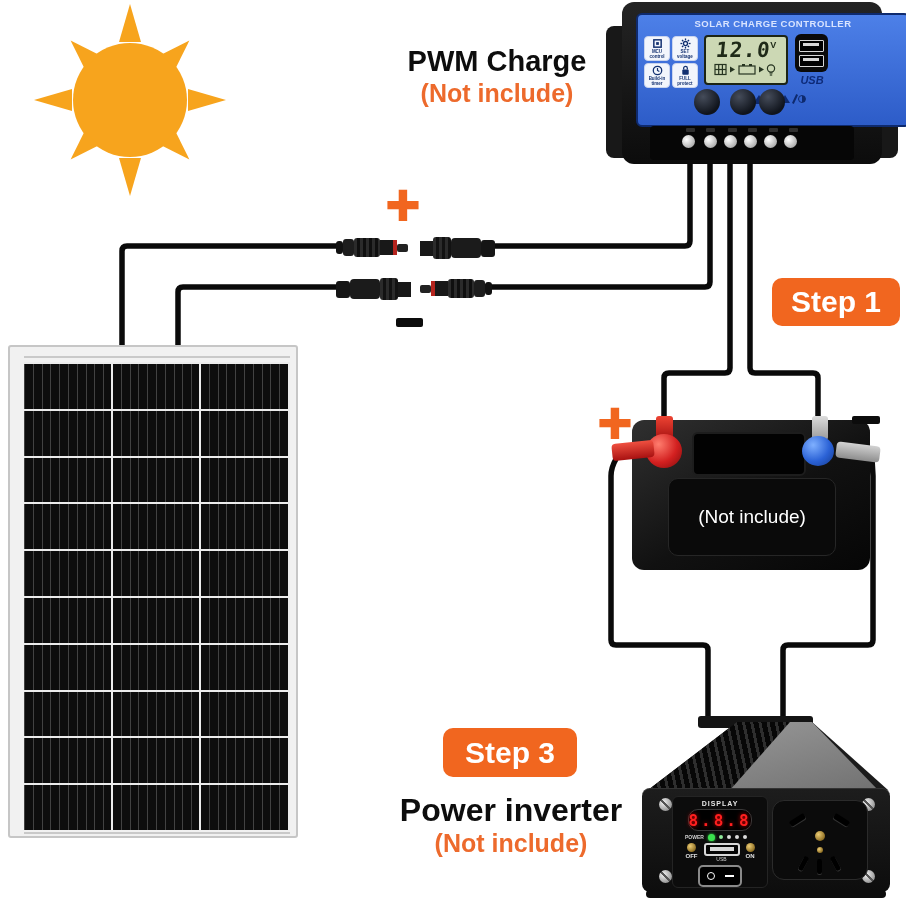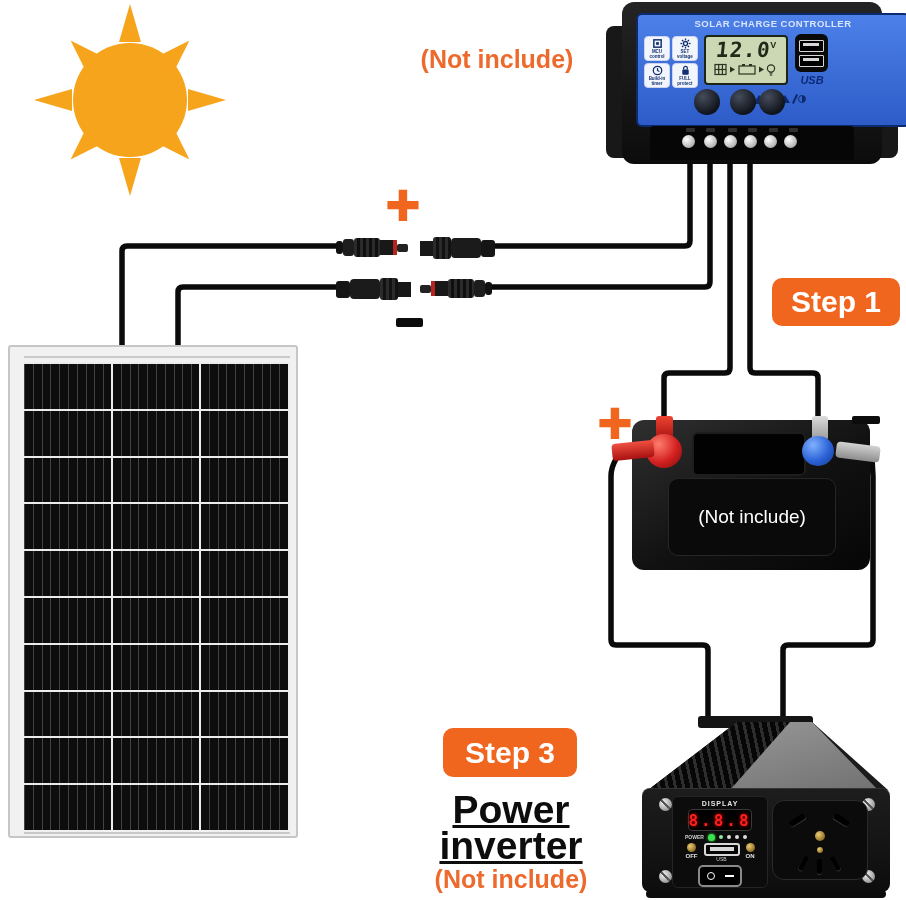--- a/index.html
+++ b/index.html
@@ -133,21 +133,21 @@
            background:linear-gradient(#1d1d1d,#0d0d0d);border-top:1px solid #333;box-sizing:border-box;}
   .inv-foot{position:absolute;left:8px;top:178px;width:240px;height:8px;background:#0c0c0c;border-radius:4px;}
   .inv-screw{position:absolute;width:13px;height:13px;border-radius:50%;
            background:radial-gradient(circle at 35% 35%,#f2f2f2,#9a9a9a 70%);
            background-image:linear-gradient(45deg,transparent 44%,#555 44%,#555 56%,transparent 56%),
                             radial-gradient(circle at 35% 35%,#f2f2f2,#9a9a9a 70%);}
   .inv-cluster{position:absolute;left:34px;top:84px;width:96px;height:92px;background:#0c0c0c;
            border:1px solid #242424;border-radius:6px;box-sizing:border-box;
            display:flex;flex-direction:column;align-items:center;}
   .inv-display-label{font-size:7px;font-weight:bold;color:#e5e5e5;letter-spacing:1px;margin-top:3px;}
-  .seg{width:64px;height:24px;background:#000;border:1px solid #3a3a3a;border-radius:4px;margin-top:2px;
+  .seg{width:64px;height:24px;background:#000;border:1px solid #3a3a3a;border-radius:10px;margin-top:2px;
        display:flex;align-items:center;justify-content:center;
        font-family:"DejaVu Sans Mono",monospace;font-weight:bold;font-size:16px;color:#ff1f1f;
        letter-spacing:3px;text-shadow:0 0 4px rgba(255,0,0,.8);box-sizing:border-box;}
   .led-row{width:70px;height:9px;display:flex;align-items:center;gap:4px;margin-top:2px;}
   .pwr-label{font-size:5px;color:#cfcfcf;font-weight:bold;}
   .led{border-radius:50%;}
   .led-green{width:7px;height:7px;background:#3ae24e;box-shadow:0 0 3px #3ae24e;}
   .led-sm-green{width:4px;height:4px;background:#8fe89a;}
   .led-sm{width:4px;height:4px;background:#dcdcdc;}
   .usb-row{display:flex;align-items:flex-start;gap:6px;margin-top:1px;}
@@ -194,20 +194,21 @@
       <polygon points="100,4 89,42 111,42" transform="rotate(180 100 100)"></polygon>
       <polygon points="100,4 89,42 111,42" transform="rotate(270 100 100)"></polygon>
       <polygon points="100,16 90,46 110,46" transform="rotate(45 100 100)"></polygon>
       <polygon points="100,16 90,46 110,46" transform="rotate(135 100 100)"></polygon>
       <polygon points="100,16 90,46 110,46" transform="rotate(225 100 100)"></polygon>
       <polygon points="100,16 90,46 110,46" transform="rotate(315 100 100)"></polygon>
     </g>
   </svg>
 
   <div class="abs pwm-block">
+    <div class="pwm-line">PWM Charge</div>
     <div class="note-orange">(Not include)</div>
   </div>
 
   <div class="abs controller">
     <div class="ctl-wings"></div>
     <div class="ctl-hole" style="left:32px;top:34px;"></div>
     <div class="ctl-hole" style="left:32px;top:134px;"></div>
     <div class="ctl-hole" style="left:246px;top:34px;"></div>
     <div class="ctl-hole" style="left:246px;top:134px;"></div>
     <div class="ctl-body">
@@ -359,21 +360,21 @@
     <div class="bat-stub-gray"></div>
     <div class="bat-post-blue"></div>
     <div class="bat-clamp-gray"></div>
     <div class="bat-plate">
       <div class="bat-note">(Not include)</div>
     </div>
     <div class="abs minus-bar" style="left:256px;top:24px;width:28px;height:8px;" title="-"></div>
   </div>
 
   <div class="abs" style="left:392px;top:792px;width:238px;text-align:center;z-index:3;">
-    <div style="font-size:39px;font-weight:bold;line-height:36px;text-decoration:underline;">Power inverter</div>
+    <div style="font-size:32px;font-weight:bold;line-height:36px;">Power inverter</div>
     <div class="note-orange">(Not include)</div>
   </div>
 
   <div class="abs inverter">
     <div class="inv-lip"></div>
     <div class="inv-lid"></div>
     <div class="inv-ribs"></div>
     <div class="inv-gray"></div>
     <div class="inv-front"></div>
     <div class="inv-foot"></div>

